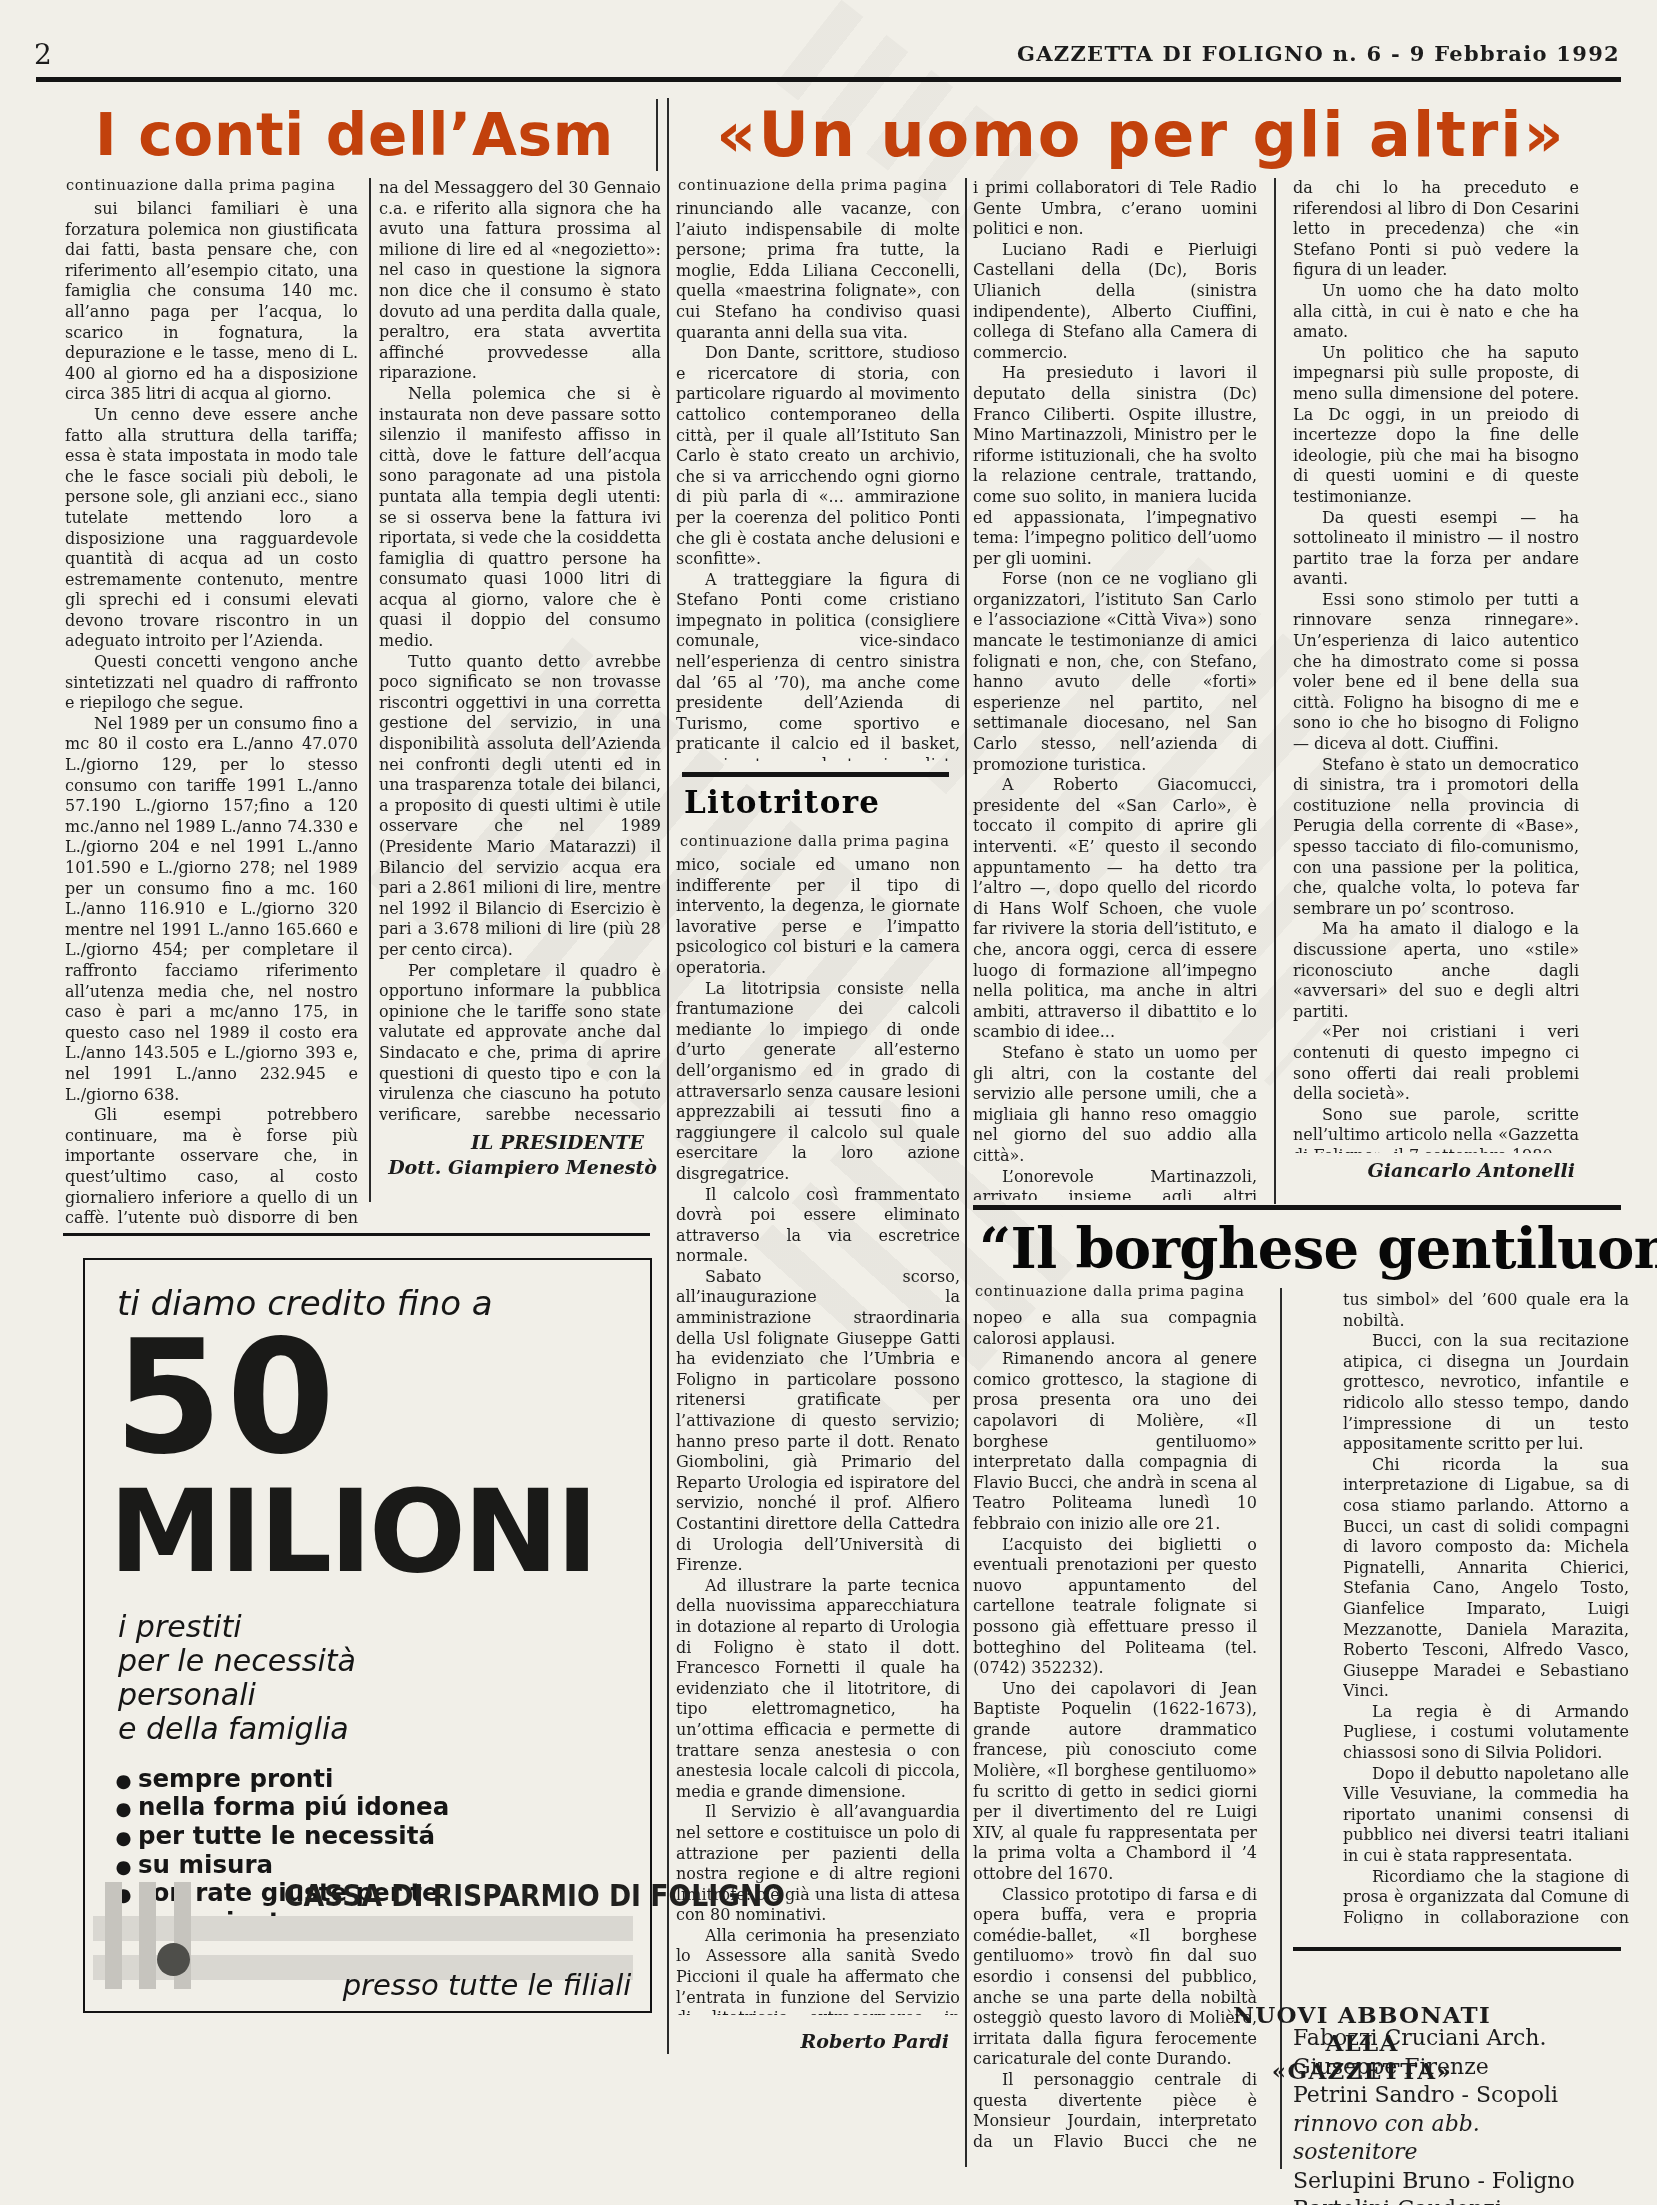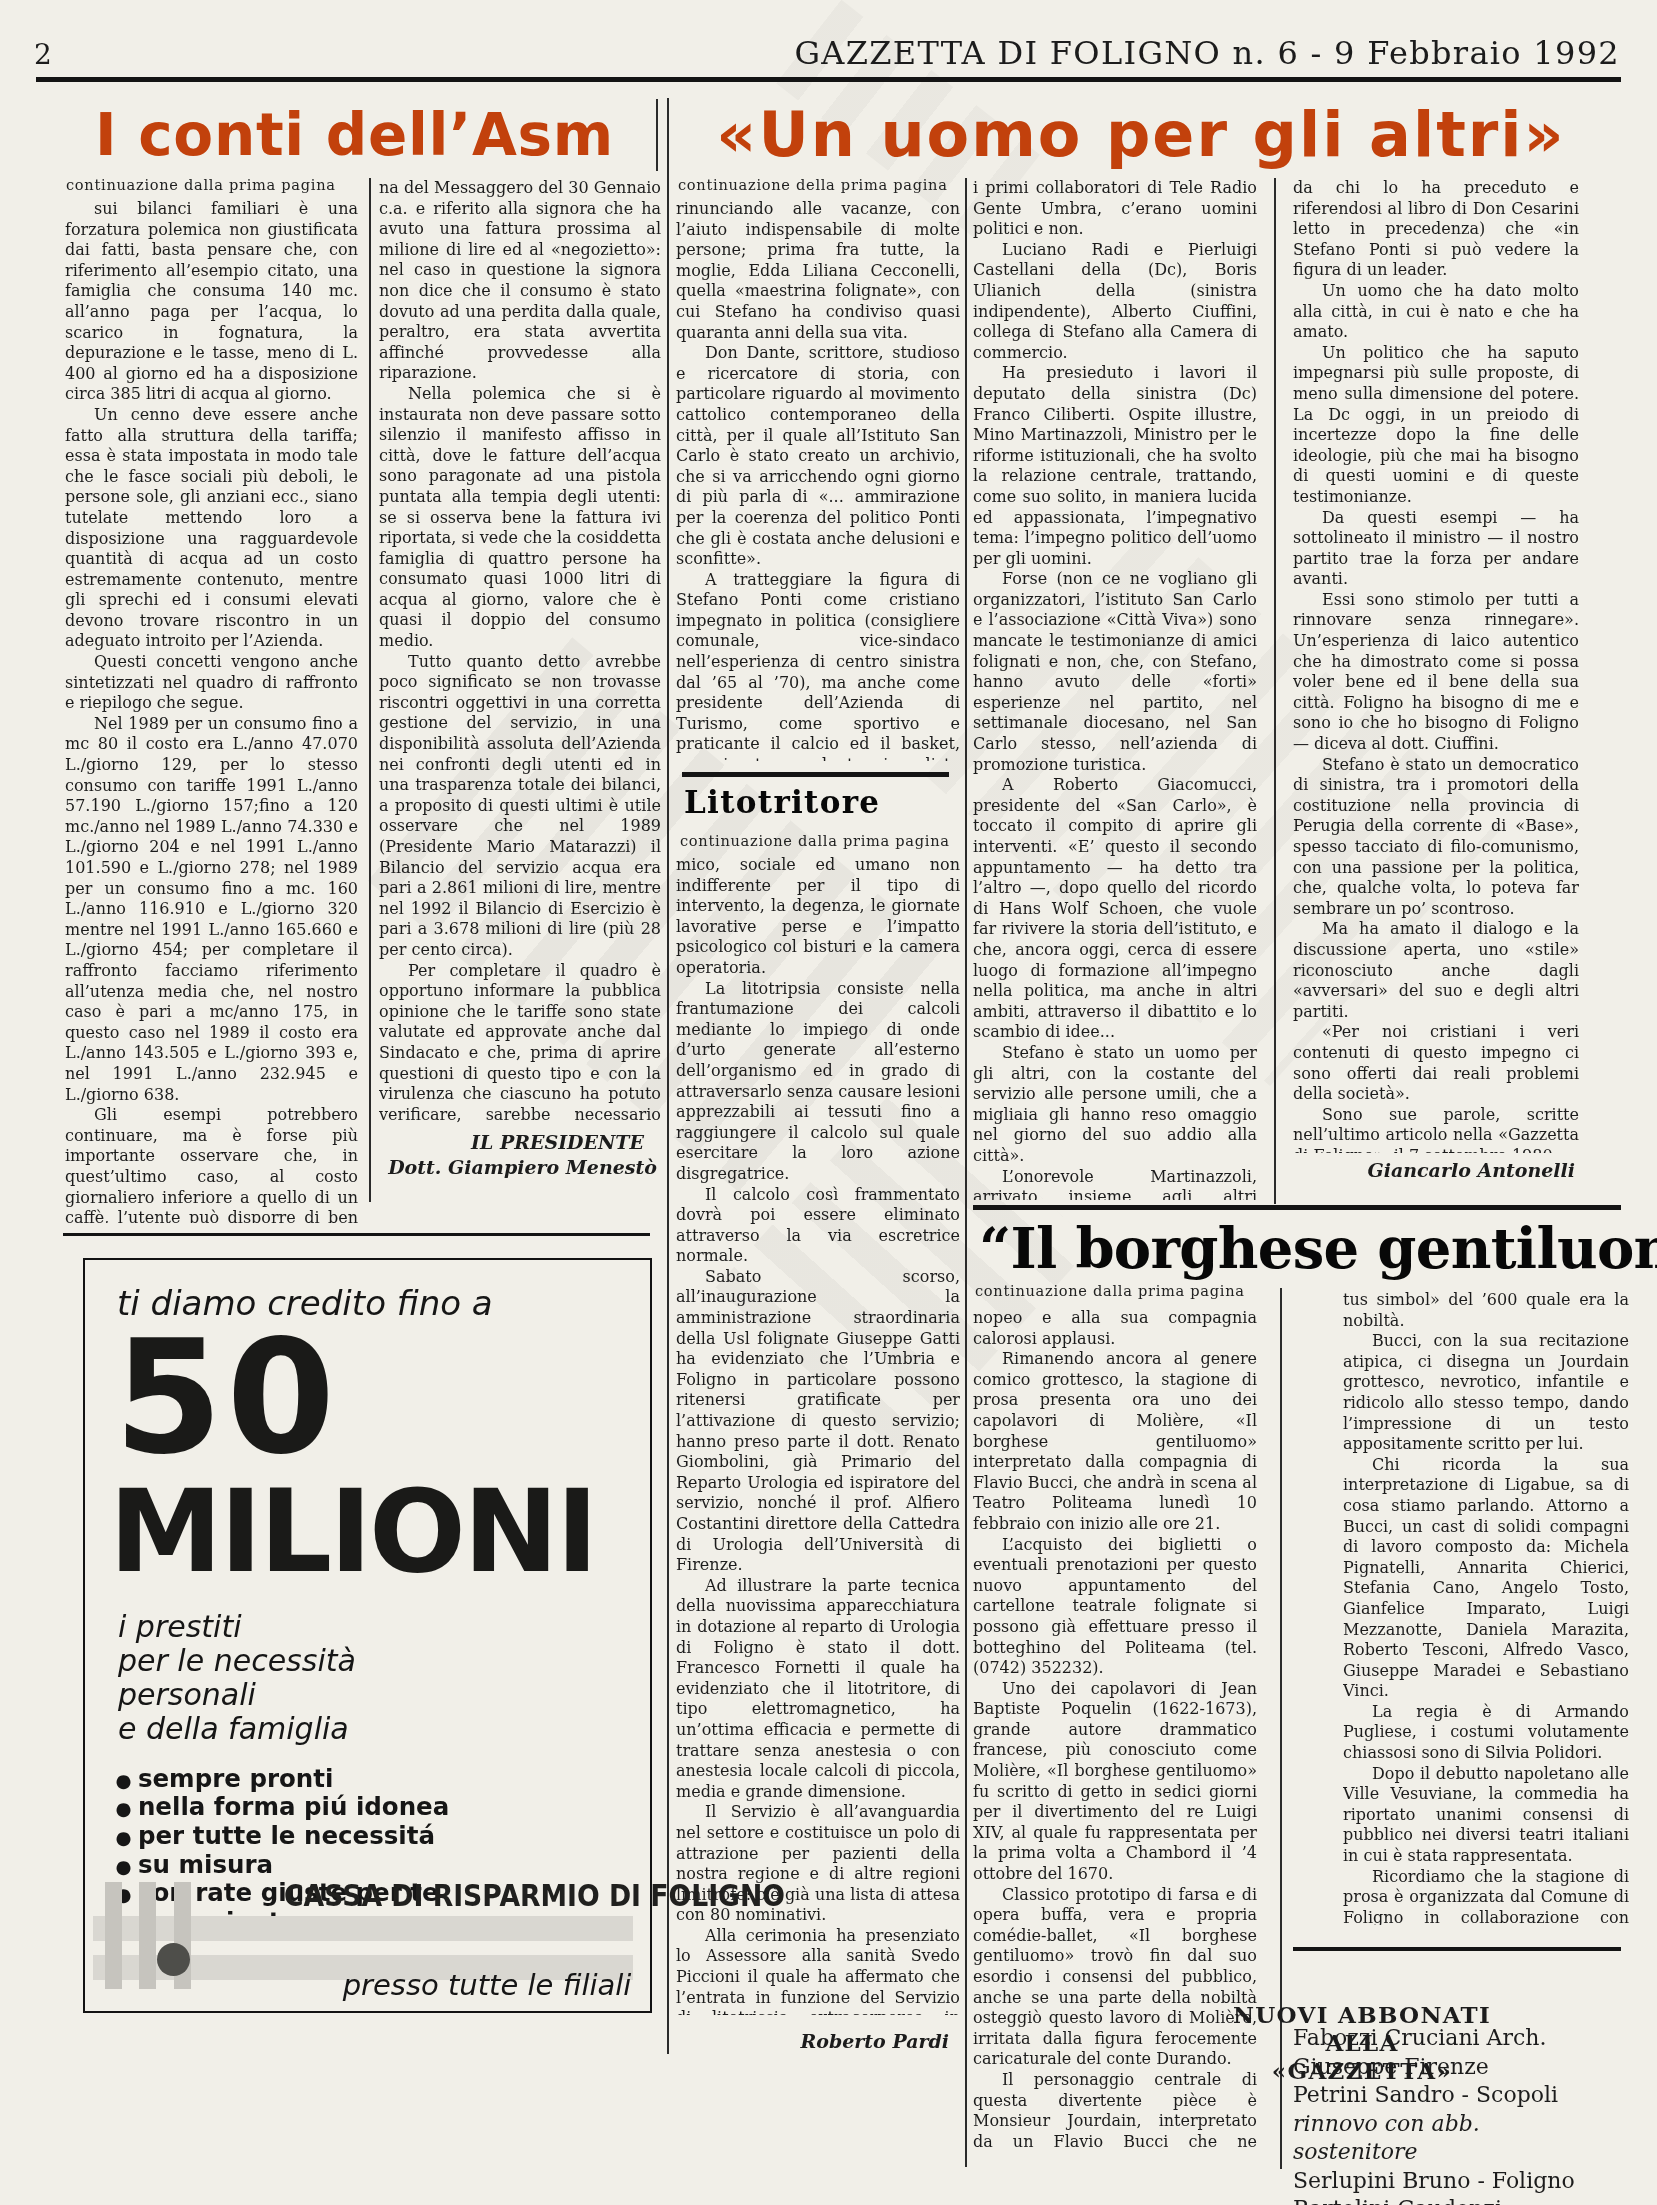--- a/index.html
+++ b/index.html
@@ -7,21 +7,21 @@
     position:relative; width:1658px; height:2205px;
     background:#f1efe8; overflow:hidden;
     font-family:"DejaVu Serif", serif; color:#1c1c1c;
   }
   .artifact { position:absolute; z-index:1; opacity:.4; pointer-events:none;
     background:repeating-linear-gradient(90deg,#d8d6d0 0 28px, rgba(0,0,0,0) 28px 57px); }
   .rule  { position:absolute; background:#141414; z-index:3; }
   .vrule { position:absolute; background:#2b2b2b; width:2px; z-index:3; }
 
   .pagenum { position:absolute; left:34px; top:38px; font-size:28px; z-index:4; }
-  .masthead { position:absolute; right:38px; top:34px; font-size:32px; font-weight:normal;
+  .masthead { position:absolute; right:38px; top:41px; font-size:21px; font-weight:bold;
     letter-spacing:1.3px; z-index:4; white-space:nowrap; }
 
   .head-sans { position:absolute; font-family:"DejaVu Sans", sans-serif; font-weight:900;
     color:#c2410c; z-index:4; white-space:nowrap; text-align:center; }
   #asm-headline  { left:63px;  top:101px; width:583px;  font-size:58px; letter-spacing:0.7px; }
   #uomo-headline { left:670px; top:98px; width:942px; font-size:62px; letter-spacing:2px; }
 
   .head-serif { position:absolute; font-weight:bold; color:#080808; z-index:4; white-space:nowrap; }
   #lito-headline { left:684px; top:784px; font-size:31px; letter-spacing:1.3px; }
   #borghese-headline { left:979px; top:1215px; font-size:56px; letter-spacing:-0.7px; }

